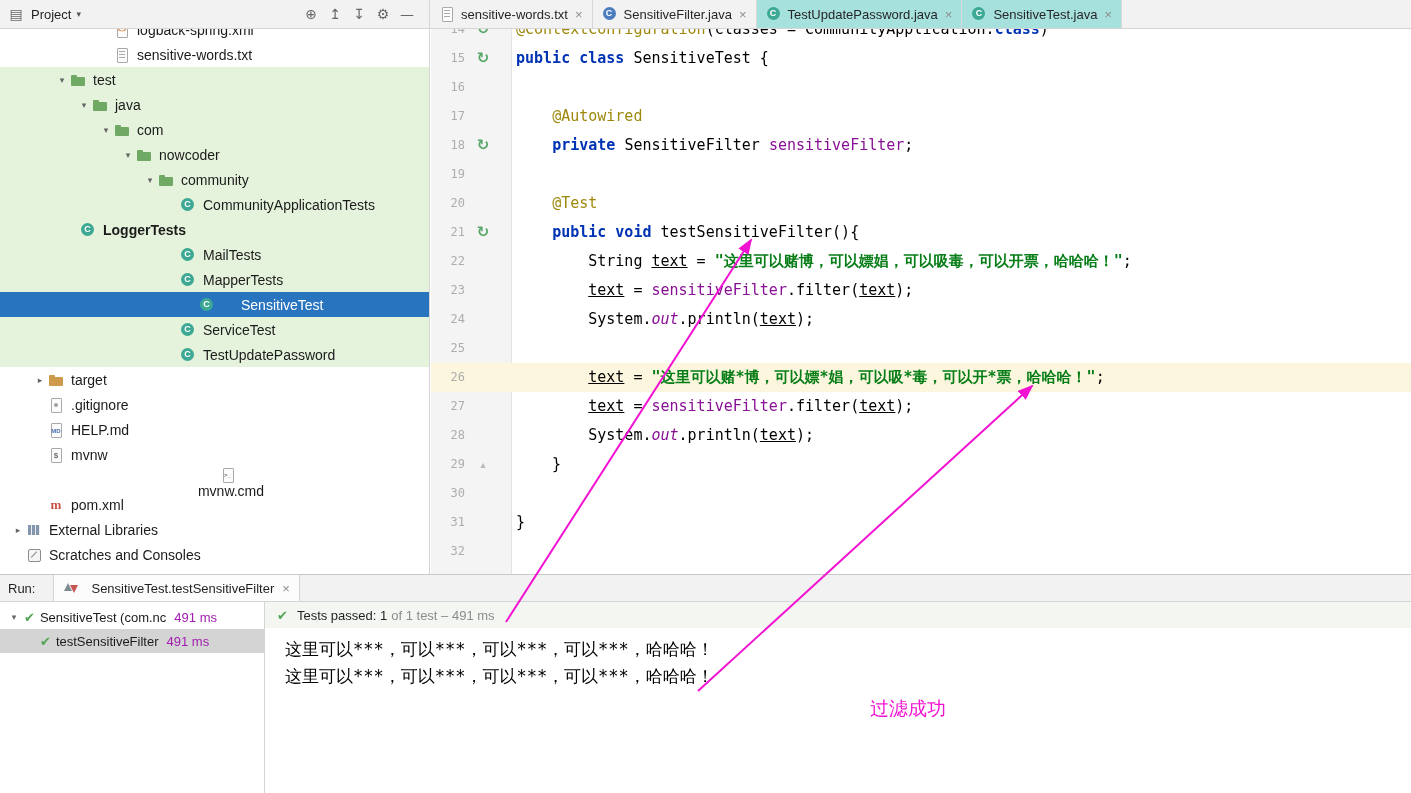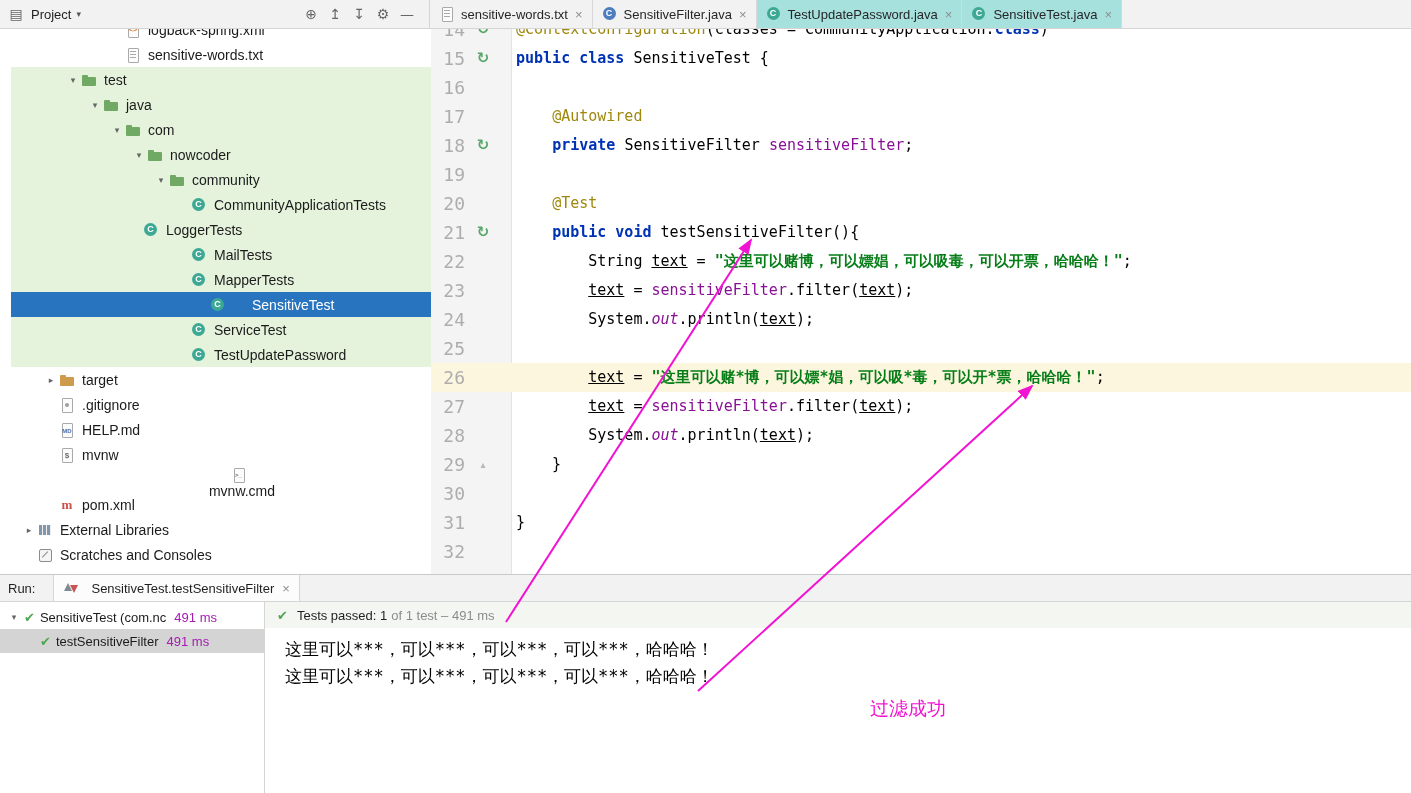--- a/index.html
+++ b/index.html
@@ -14,21 +14,21 @@
   .proj-left{display:flex;align-items:center;gap:5px;color:#1F1F1F;}
   .caret{font-size:9px;color:#555;}
   .proj-icons{display:flex;align-items:center;gap:4px;}
   .tb-icon{color:#666;font-size:14px;width:20px;text-align:center;font-family:"DejaVu Sans",sans-serif;cursor:default;}
   .tab-strip{flex:1;display:flex;align-items:stretch;}
   .etab{display:flex;align-items:center;gap:5px;padding:0 9px;border-right:1px solid #D8D8D8;font-size:13px;color:#262626;}
   .etab.hl{background:var(--tab-highlight-cyan,#A7E1DE);}
   .close{color:#8E8E8E;font-size:13px;margin-left:2px;}
 
   
-  .project-panel{position:absolute;top:29px;left:11px;width:430px;height:545px;background:#fff;
+  .project-panel{position:absolute;top:29px;left:0;width:430px;height:545px;background:#fff;
                  border-right:1px solid var(--border-gray,#D5D5D5);overflow:hidden;z-index:1;box-sizing:border-box;}
   .tree{margin-top:-12px;}
   .trow{height:25px;display:flex;align-items:center;font-size:14px;color:#1B1B1B;white-space:nowrap;}
   .trow.tgreen{background:var(--test-row-green,#E5F3DC);}
   .trow.tsel{background:var(--selection-blue,#2874BF);color:#fff;}
   .trow.tsel .chev{color:#fff;}
   .chev{width:16px;flex:none;text-align:center;color:#666;font-size:9px;}
   .tlabel{margin-left:1px;}
 
   
@@ -67,21 +67,21 @@
   .fi-junit::after{content:"";position:absolute;left:7px;top:5px;border-left:4px solid transparent;border-right:4px solid transparent;border-top:8px solid #C75450;}
 
   
   .editor{position:absolute;top:29px;left:431px;width:980px;height:545px;background:#fff;overflow:hidden;
           font-family:"DejaVu Sans Mono","Liberation Mono",monospace;font-size:15px;z-index:1;}
   .gutter-bg{position:absolute;left:0;top:0;width:80px;height:100%;background:var(--gutter-bg,#F4F4F4);border-right:1px solid #E3E3E3;}
   .lines{position:relative;margin-top:-14px;}
   .cline{height:29px;line-height:29px;display:flex;position:relative;}
   .cline.cur{background:var(--current-line-yellow,#FCF6DE);}
   .gut{width:80px;flex:none;display:flex;align-items:center;}
-  .lnum{width:34px;text-align:right;color:var(--line-number-gray,#ADADAD);font-size:18px;flex:none;}
+  .lnum{width:34px;text-align:right;color:var(--line-number-gray,#ADADAD);font-size:12px;flex:none;}
   .gicon{width:36px;text-align:center;flex:none;font-family:"DejaVu Sans",sans-serif;line-height:29px;}
   .grun{color:var(--run-icon-green,#59A869);font-weight:bold;font-size:15px;}
   .gfold{color:#B8B8B8;font-size:10px;}
   .ctext{white-space:pre;padding-left:5px;}
   .tk-p{color:#000;}
   .tk-k{color:var(--keyword-blue,#0033B3);font-weight:bold;}
   .tk-a{color:var(--annotation-olive,#9E880D);}
   .tk-s{color:var(--string-green,#067D17);font-weight:bold;}
   .tk-f{color:var(--field-purple,#871094);}
   .tk-sf{color:var(--field-purple,#871094);font-style:italic;}
@@ -187,21 +187,21 @@
       <div class="trow tgreen" style="padding-left: 142px;">
         <span class="chev">▾</span>
         <span class="fi fi-folder-test"></span>
         <span class="tlabel">community</span>
       </div>
       <div class="trow tgreen" style="padding-left: 164px;">
         <span class="chev"></span>
         <span class="fi fi-test-class"></span>
         <span class="tlabel">CommunityApplicationTests</span>
       </div>
-      <div class="trow tgreen" style="padding-left: 116px;">
+      <div class="trow tgreen" style="padding-left: 64px; font-weight: bold;">
         <span class="chev"></span>
         <span class="fi fi-test-class"></span>
         <span class="tlabel">LoggerTests</span>
       </div>
       <div class="trow tgreen" style="padding-left: 164px;">
         <span class="chev"></span>
         <span class="fi fi-test-class"></span>
         <span class="tlabel">MailTests</span>
       </div>
       <div class="trow tgreen" style="padding-left: 164px;">

